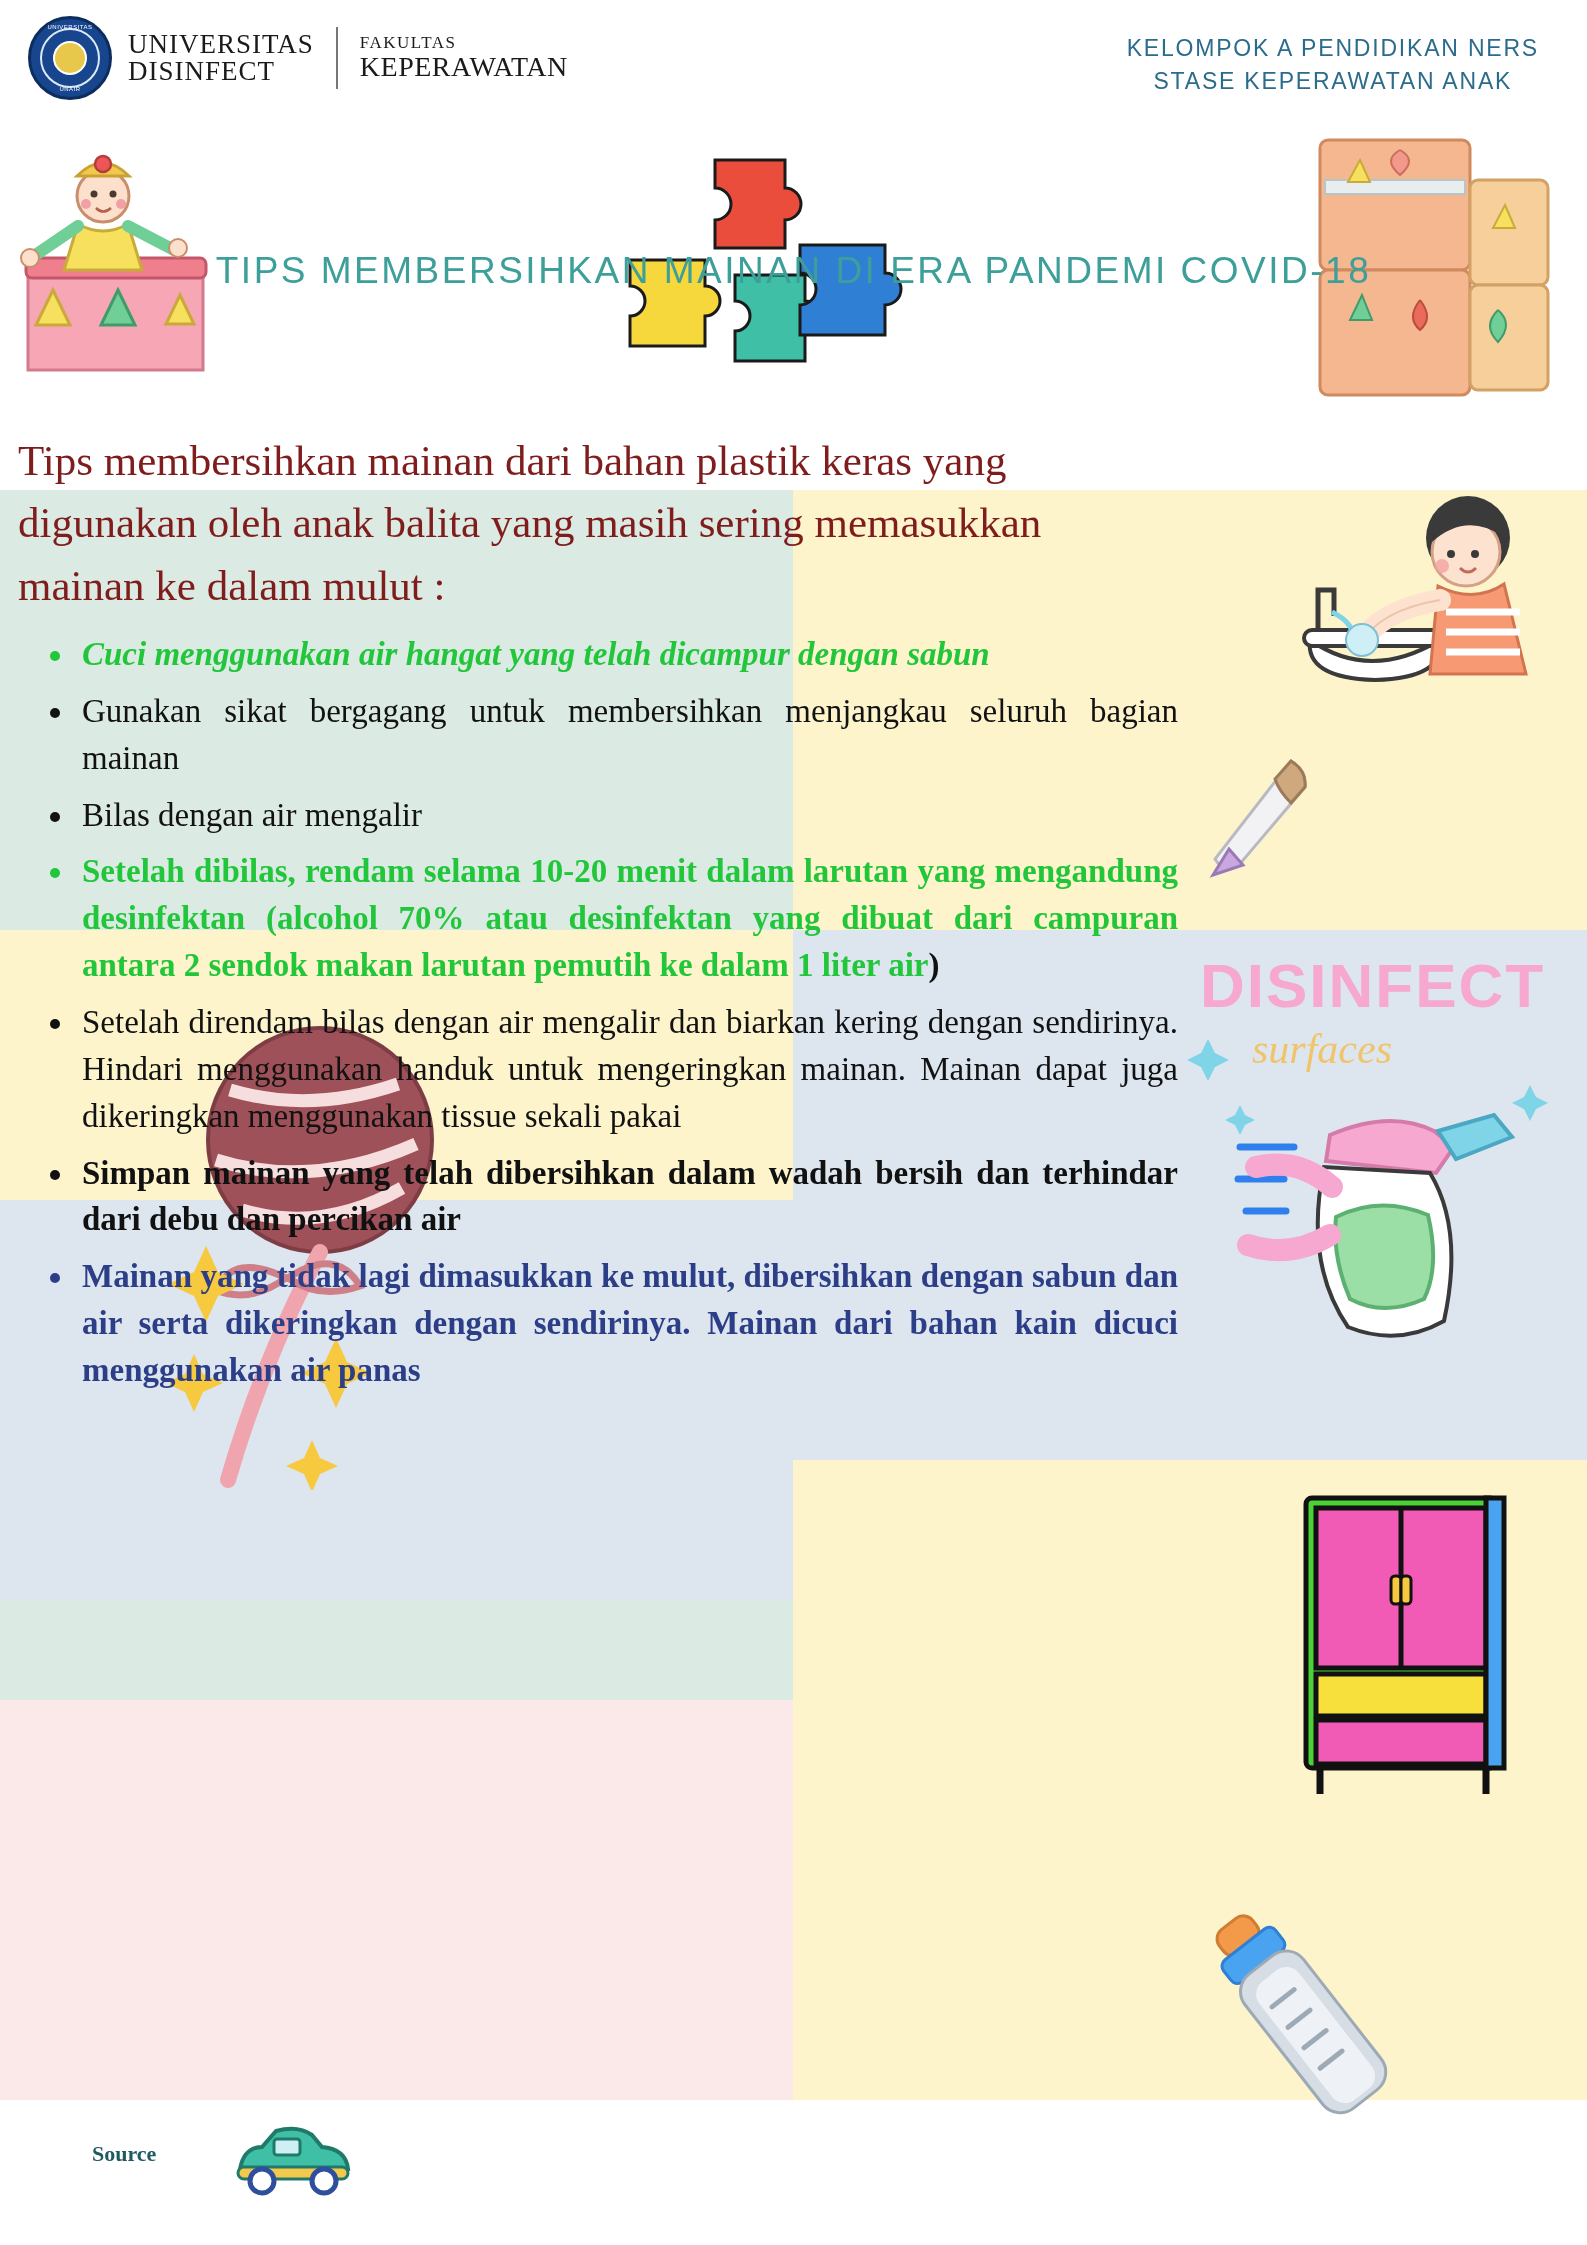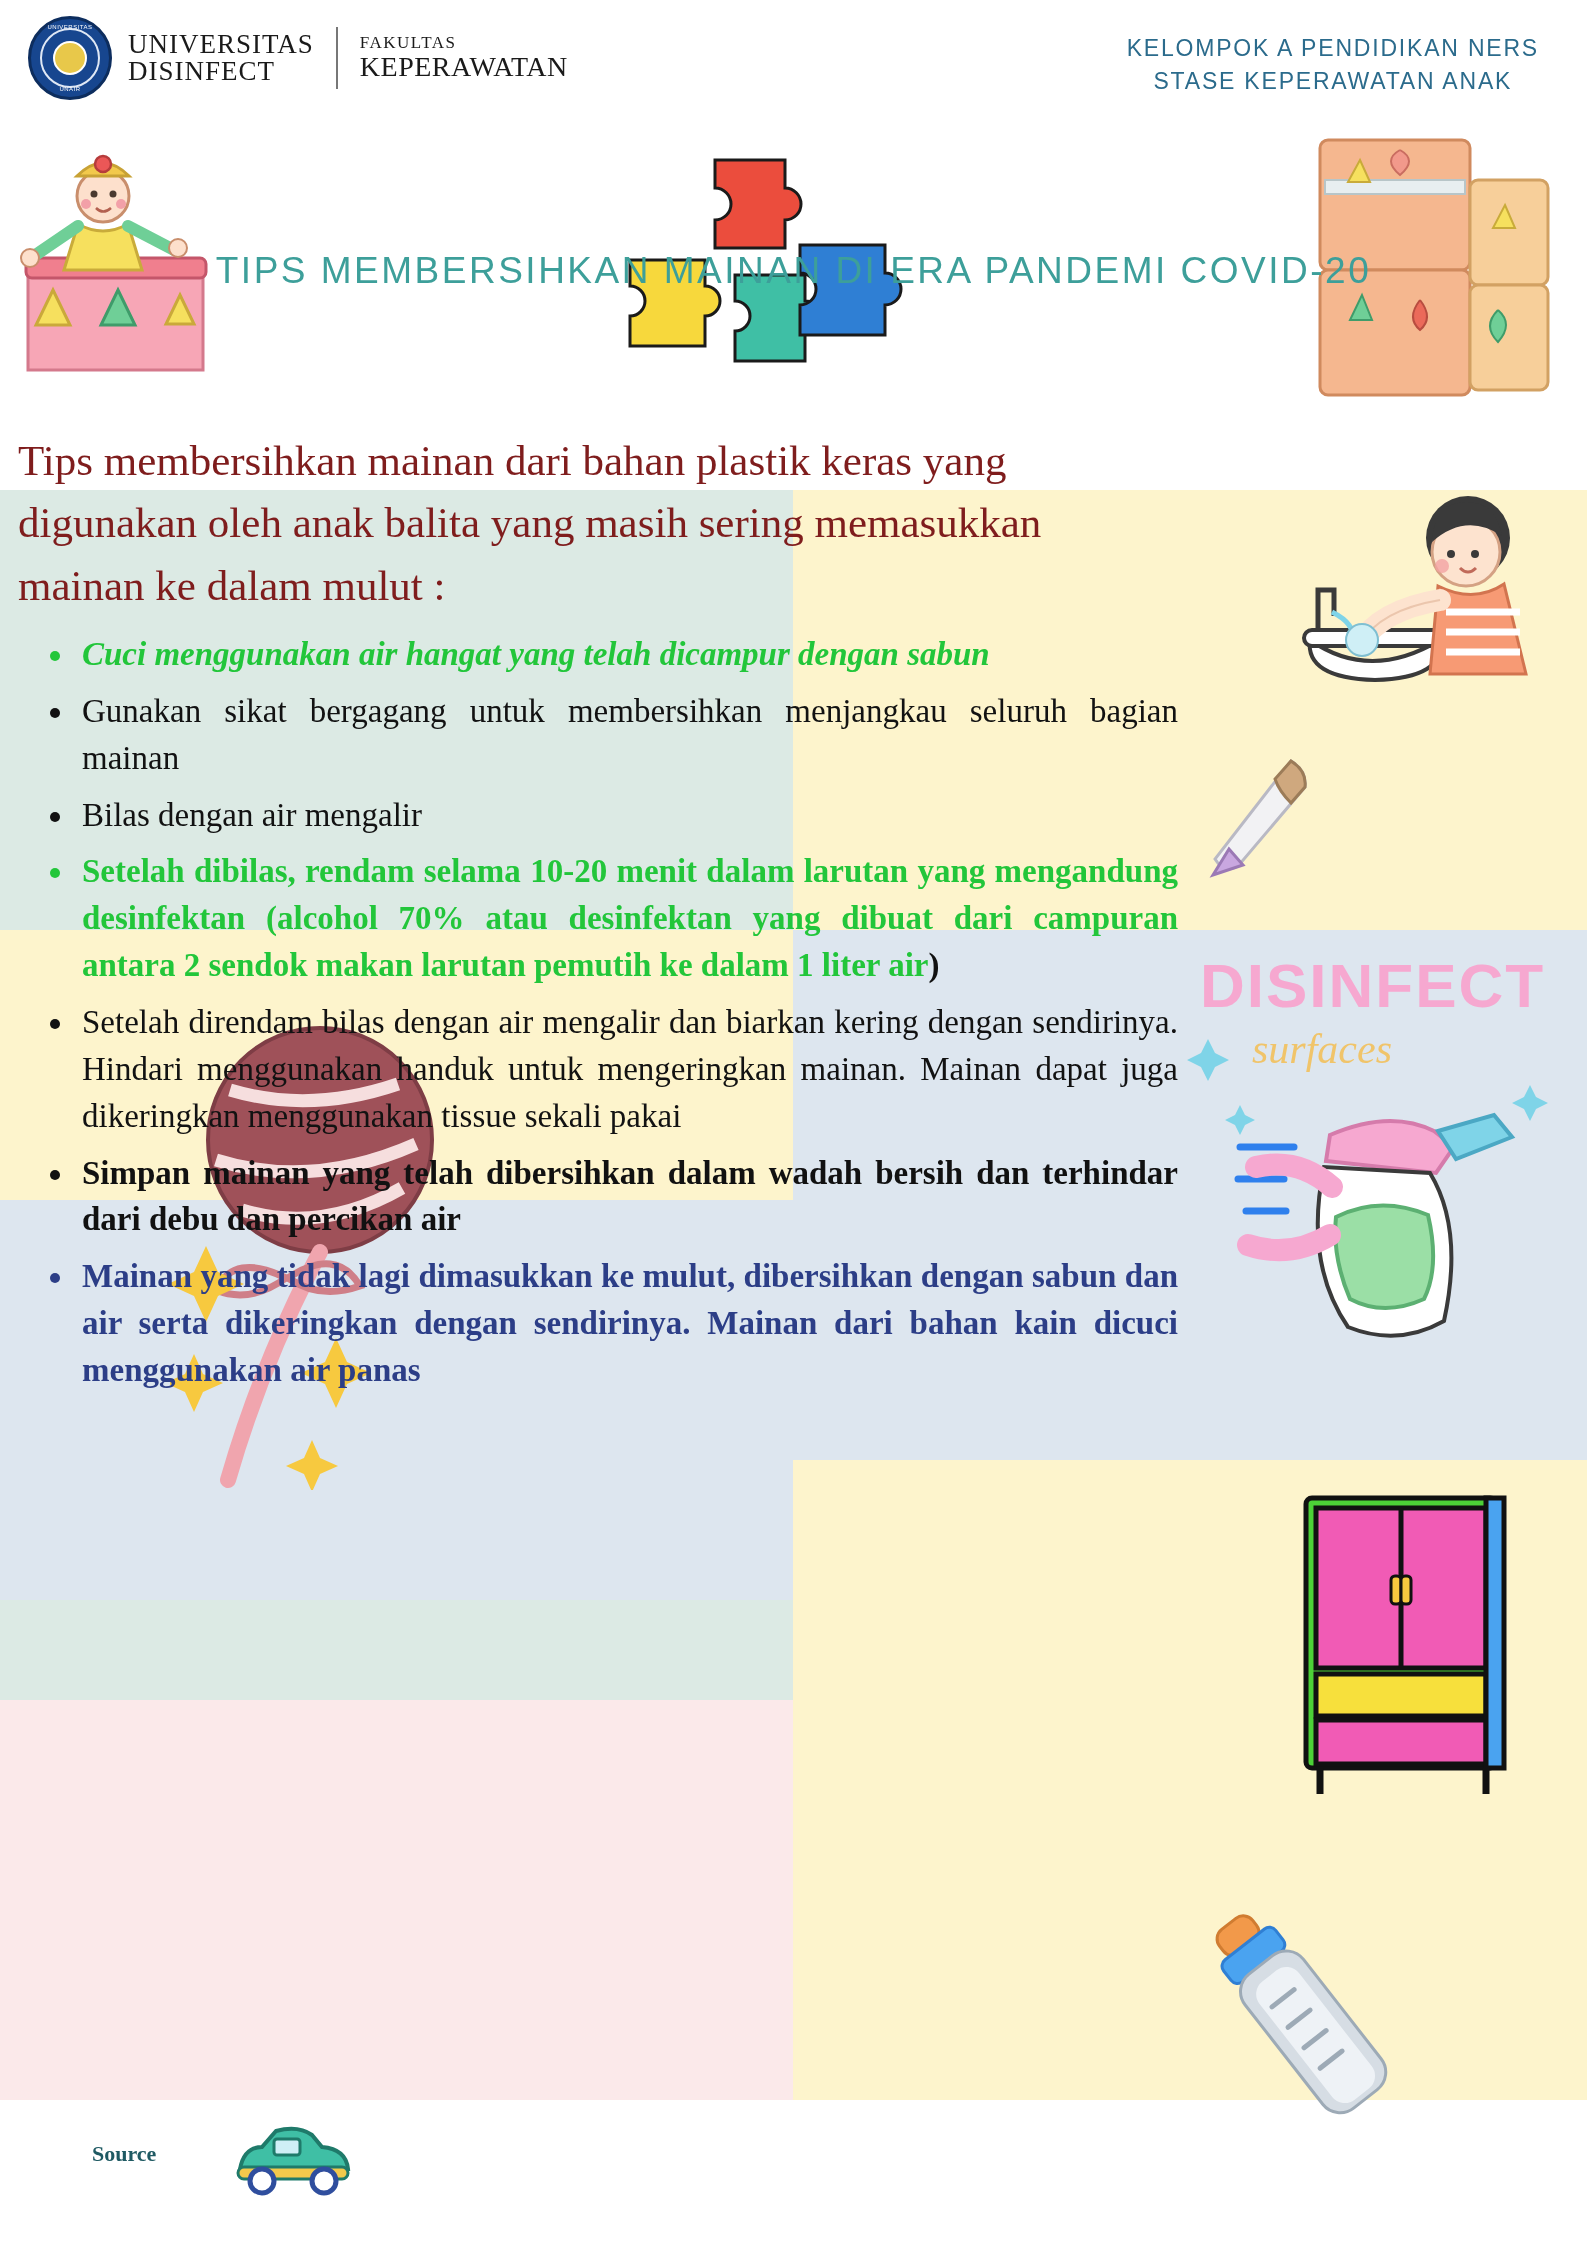--- a/index.html
+++ b/index.html
@@ -329,21 +329,21 @@
 </svg>
 
 <svg class="art front noclick" style="left:228px; bottom:48px;" width="130" height="80" viewBox="0 0 130 80">
   <path d="M12 52 q4 -22 22 -22 l14 -16 q22 -6 36 4 l10 12 q24 2 26 22 z" fill="#3fbfa5" stroke="#1f7a6a" stroke-width="4"></path>
   <rect x="46" y="22" width="26" height="16" rx="3" fill="#cfeff6" stroke="#1f7a6a" stroke-width="3"></rect>
   <rect x="10" y="50" width="110" height="12" rx="6" fill="#f2c94c" stroke="#1f7a6a" stroke-width="3"></rect>
   <circle cx="34" cy="64" r="12" fill="#ffffff" stroke="#2f4e9e" stroke-width="5"></circle>
   <circle cx="96" cy="64" r="12" fill="#ffffff" stroke="#2f4e9e" stroke-width="5"></circle>
 </svg>
 
-<div class="poster-title">TIPS MEMBERSIHKAN MAINAN DI ERA PANDEMI COVID-20</div>
+<div class="poster-title">TIPS MEMBERSIHKAN MAINAN DI ERA PANDEMI COVID-18</div>
 
 <div class="content">
   <p class="intro">Tips membersihkan mainan dari bahan plastik keras yang digunakan oleh anak  balita yang masih sering memasukkan mainan ke dalam mulut :</p>
   <ul class="tips">
     <li class="green italic"><span>Cuci menggunakan air hangat yang telah dicampur dengan sabun</span></li>
     <li class="plain"><span>Gunakan sikat bergagang untuk membersihkan menjangkau seluruh bagian mainan</span></li>
     <li class="plain"><span>Bilas dengan air mengalir</span></li>
     <li class="green"><span>Setelah dibilas, rendam selama 10-20 menit dalam larutan yang mengandung desinfektan (alcohol 70% atau desinfektan yang dibuat dari campuran antara 2 sendok makan larutan pemutih ke dalam 1 liter air</span><span class="tail-plain">)</span></li>
     <li class="plain"><span>Setelah direndam bilas dengan air mengalir dan biarkan kering dengan sendirinya. Hindari menggunakan handuk untuk mengeringkan mainan. Mainan dapat juga dikeringkan menggunakan tissue sekali pakai</span></li>
     <li class="dark"><span>Simpan mainan yang telah dibersihkan dalam wadah bersih dan terhindar dari debu dan percikan air</span></li>

